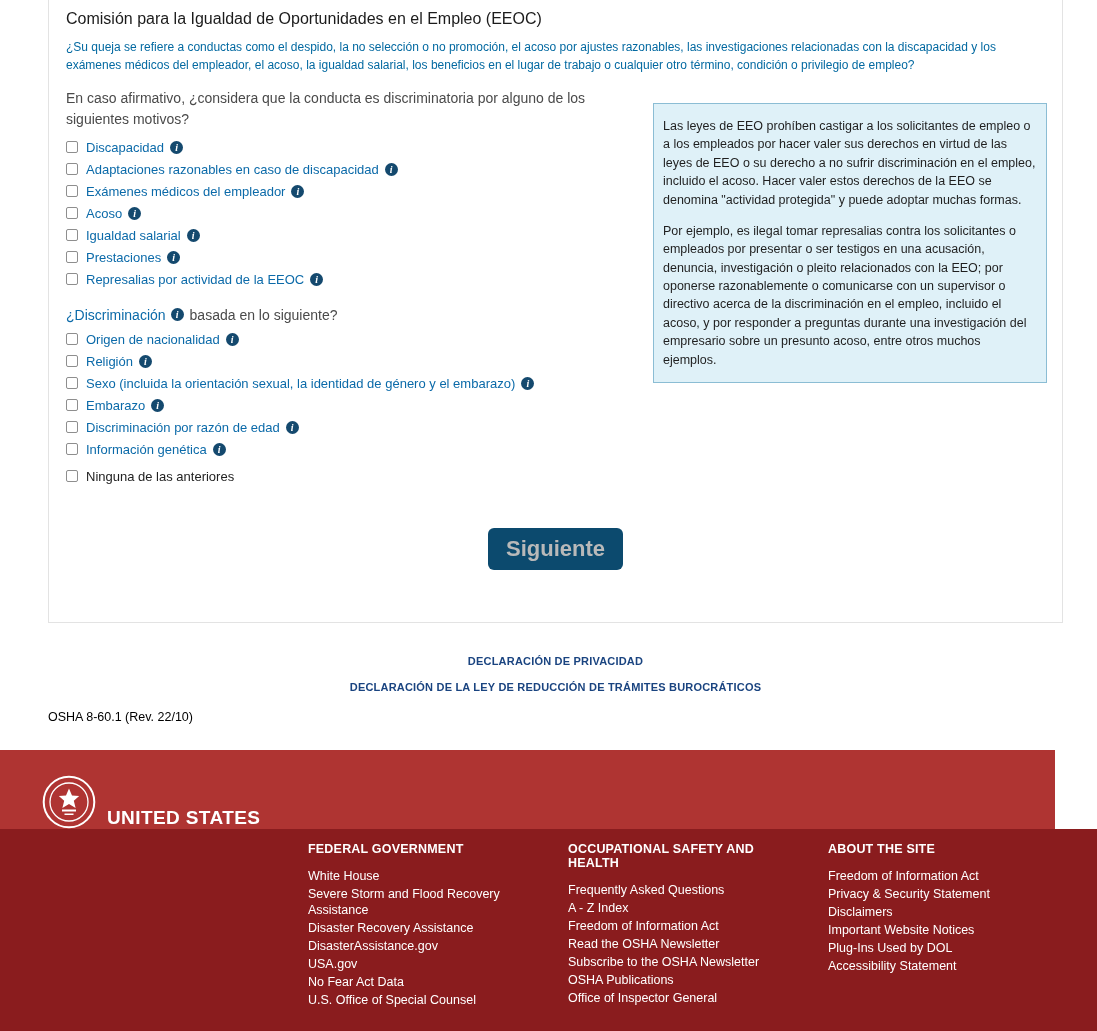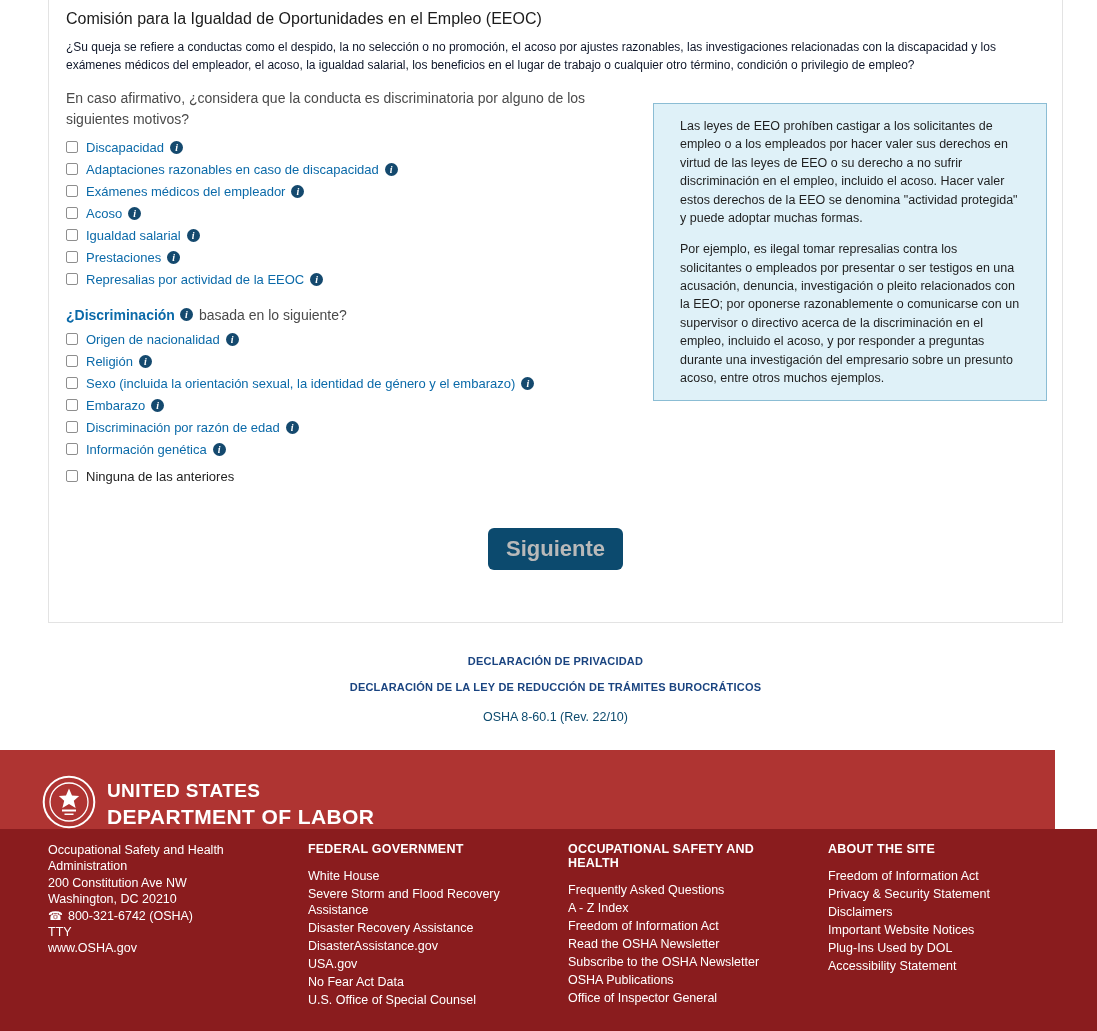--- a/index.html
+++ b/index.html
@@ -18,21 +18,21 @@
     width: 1015px; height: 624px;
     border: 1px solid #e3e3e3;
     background: #fff;
   }
   .form-inner { position: relative; padding: 10px 17px; height: 100%; }
 
   .form-title { font-size: 16px; font-weight: 400; color: #1b1b1b; }
 
   .intro {
     margin-top: 11px;
-    font-size: 12px; line-height: 1.48; color: #0f172a;
+    font-size: 12px; line-height: 1.48; color: #0369a1;
     width: 962px;
   }
 
   .q-heading {
     margin-top: 13px;
     font-size: 14px; line-height: 1.55; color: #4a4a4a;
     width: 540px;
   }
 
   .cb-list { margin-top: 9px; }
@@ -51,21 +51,21 @@
     width: 13px; height: 13px; border-radius: 50%;
     background: #14496e; color: #fff;
     font-family: "Liberation Serif", serif;
     font-size: 10px; font-weight: bold; font-style: italic;
     line-height: 13px; text-align: center;
     margin-left: 6px; cursor: pointer;
   }
   .info-icon::before { content: "i"; }
 
   .q2-line { margin-top: 20px; font-size: 14px; color: #4a4a4a; display: flex; align-items: center; }
-  .q2-blue { color: #0b6aa9; font-weight: bold; }
+  .q2-blue { color: #0b6aa9; }
   .q2-rest { margin-left: 6px; }
   .q2-line .info-icon { margin-left: 5px; }
 
   .none-row { margin-top: 12px; }
 
   .btn-row { text-align: center; margin-top: 44px; }
   .next-btn {
     display: inline-block;
     min-width: 135px; height: 42px;
     background: #0c4a6e; color: #b9b9b9;
@@ -74,39 +74,39 @@
     font-size: 22px; font-weight: bold;
     padding: 0 18px; cursor: default;
   }
 
   .info-box {
     position: absolute;
     left: 604px; top: 103px;
     width: 394px;
     background: #dff1f8;
     border: 1px solid #8bbdd4;
-    padding: 13px 26px;
+    padding: 13px 9px;
     font-size: 12.5px; line-height: 1.47; color: #1f1f1f;
   }
   .info-box p + p { margin-top: 13px; }
 
   
   .center-links {
     position: absolute; left: 48px; width: 1015px;
     text-align: center;
   }
   .decl-link {
     color: #1a4480; font-weight: bold; font-size: 11px;
     text-decoration: none; letter-spacing: 0.2px;
   }
   .link1 { top: 651px; }
   .link2 { top: 677px; }
   .form-number {
     position: absolute; top: 710px; left: 48px; width: 1015px;
-    text-align: center; font-size: 12.5px; color: #0c4a6e;
+    text-align: left; font-size: 12.5px; color: #000000;
   }
 
   
   .brand-band {
     position: absolute; left: 0; top: 750px;
     width: 1055px; height: 79px;
     background: #af3432;
     display: flex; align-items: flex-end;
     padding-left: 42px;
   }
@@ -257,37 +257,25 @@
 <div class="brand-band">
   <svg class="seal" viewBox="0 0 54 54" xmlns="http://www.w3.org/2000/svg">
     <circle cx="27" cy="27" r="25.3" fill="none" stroke="#ffffff" stroke-width="2"></circle>
     <circle cx="27" cy="27" r="19" fill="none" stroke="#ffffff" stroke-width="1.3"></circle>
     <path d="M27 13.5 l3 7 7.2 .5 -5.4 4.8 1.8 7.2 -6.6 -4 -6.6 4 1.8 -7.2 -5.4 -4.8 7.2 -.5 z" fill="#ffffff"></path>
     <rect x="20" y="34.5" width="14" height="2" fill="#ffffff"></rect>
     <rect x="22.5" y="38.5" width="9" height="1.5" fill="#ffffff"></rect>
   </svg>
   <div class="brand-text">
     <div class="brand-line1">UNITED STATES</div>
-    <div class="brand-line2">DEPARTMENT OF LABOR</div>
   </div>
 </div>
 
 <div class="footer">
 
-  <div class="fcol fcol-1">
-    <div class="agency-line">Occupational Safety and Health Administration</div>
-    <div class="agency-line">200 Constitution Ave NW</div>
-    <div class="agency-line">Washington, DC 20210</div>
-    <div class="phone-line">
-      <span class="phone-icon"></span>
-      <span>800-321-6742 (OSHA)</span>
-    </div>
-    <div class="agency-line">TTY</div>
-    <div class="agency-line"><a href="#">www.OSHA.gov</a></div>
-  </div>
 
   <div class="fcol fcol-2">
     <div class="fcol-heading">FEDERAL GOVERNMENT</div>
     <ul>
       <li><a href="#">White House</a></li>
       <li><a href="#">Severe Storm and Flood Recovery Assistance</a></li>
       <li><a href="#">Disaster Recovery Assistance</a></li>
       <li><a href="#">DisasterAssistance.gov</a></li>
       <li><a href="#">USA.gov</a></li>
       <li><a href="#">No Fear Act Data</a></li>

